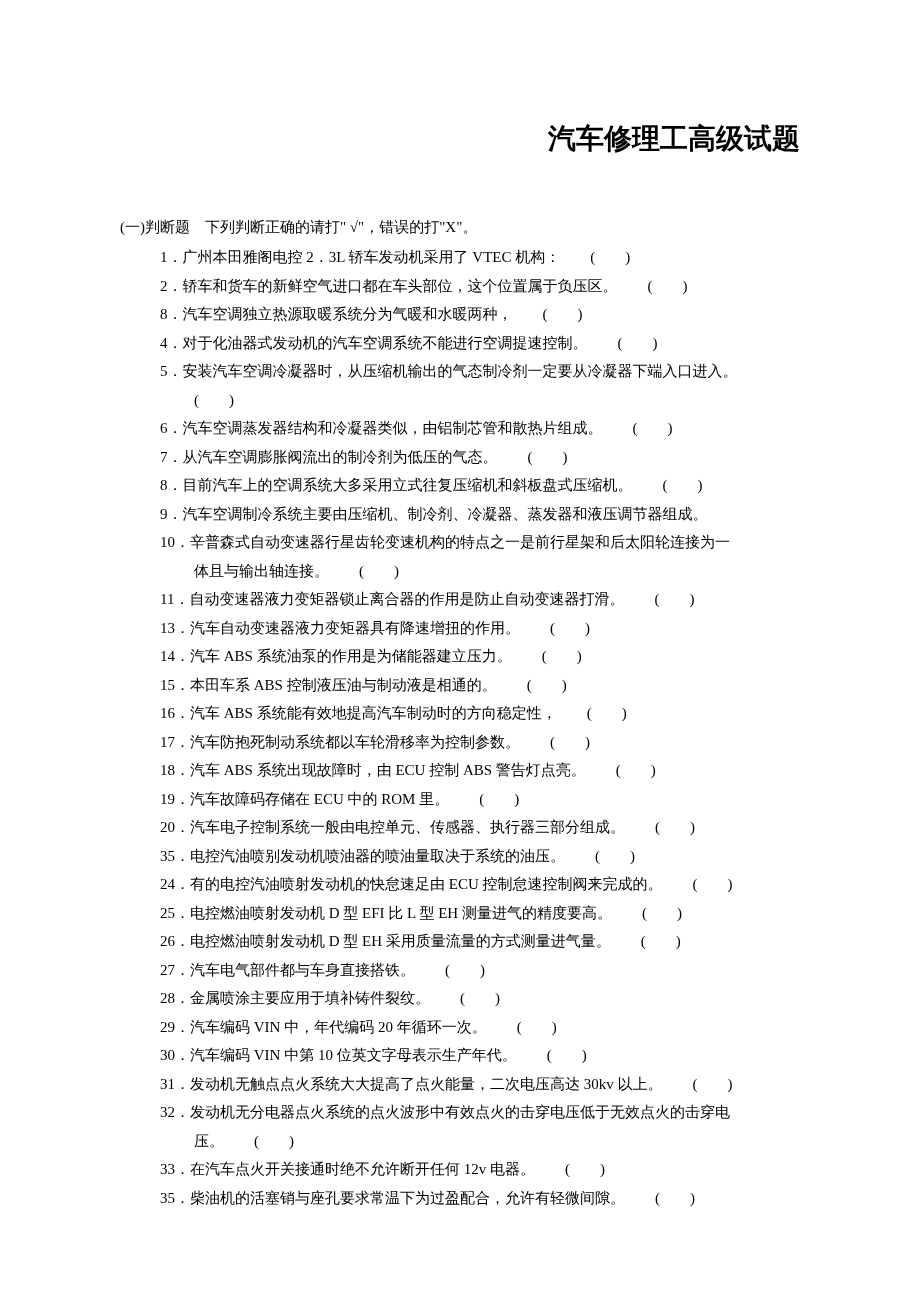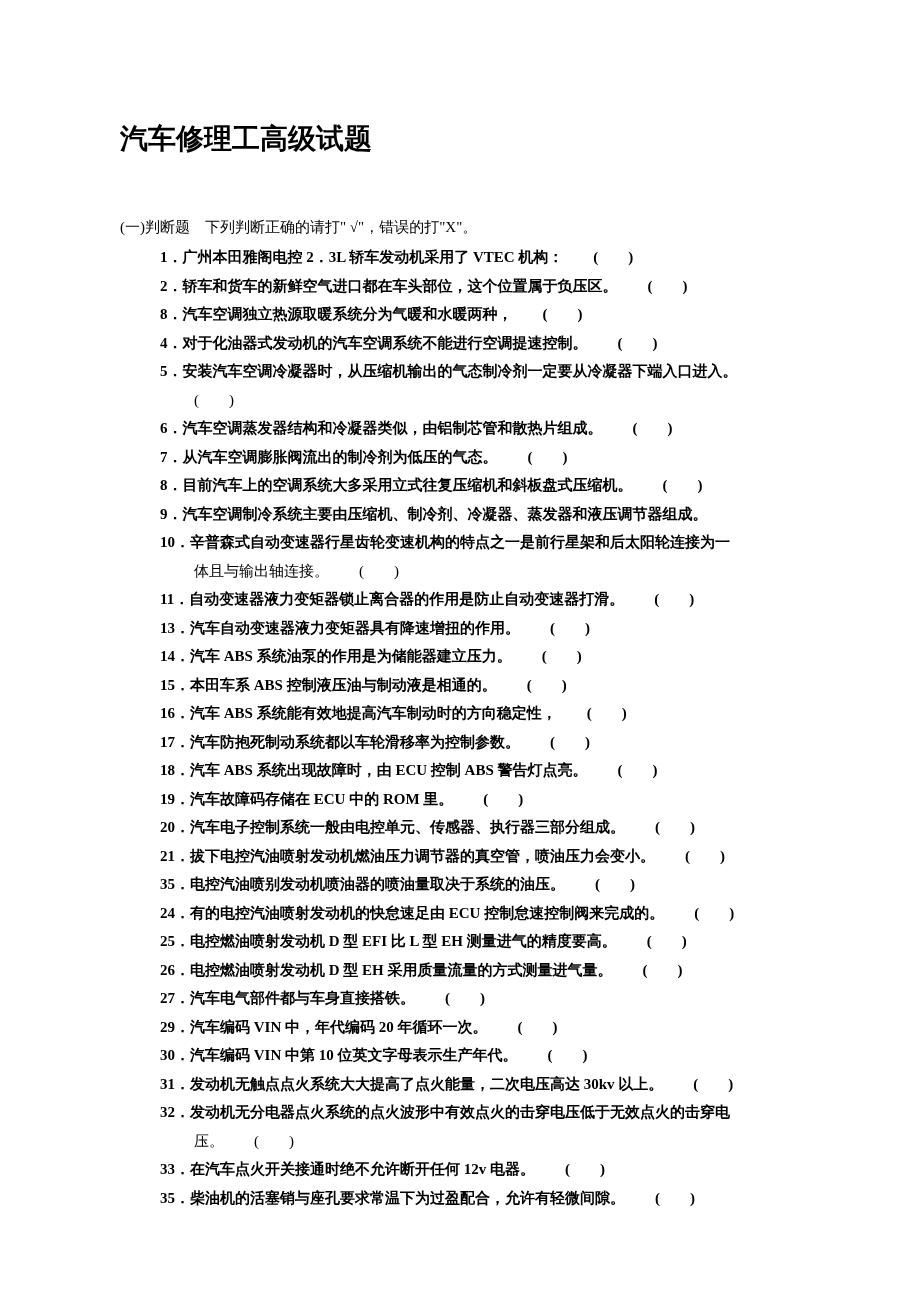--- a/index.html
+++ b/index.html
@@ -8,40 +8,39 @@
     background: #fff;
     font-family: "SimSun", "宋体", serif;
     color: #000;
     width: 920px;
   }
   .page {
     padding: 100px 120px 80px 120px;
     box-sizing: border-box;
   }
   .title {
-    text-align: left;
+    text-align: right;
     font-size: 28px;
     font-weight: bold;
     margin: 20px 0 60px 0;
     font-family: "SimSun", "宋体", serif;
   }
   .section-intro {
     font-size: 15px;
     margin-bottom: 6px;
   }
   .q-list {
     padding-left: 40px;
     font-size: 15px;
     line-height: 1.9;
   }
   .q-item {
     text-indent: -28px;
     padding-left: 28px;
     margin: 0;
-    font-weight: bold;
   }
   .q-continue {
     padding-left: 34px;
     margin: 0;
   }
 </style>
 </head>
 <body>
 
 <div class="page">
@@ -62,26 +61,26 @@
       <p class="q-continue">体且与输出轴连接。　　(　　)</p>
       <p class="q-item">11．自动变速器液力变矩器锁止离合器的作用是防止自动变速器打滑。　　(　　)</p>
       <p class="q-item">13．汽车自动变速器液力变矩器具有降速增扭的作用。　　(　　)</p>
       <p class="q-item">14．汽车 ABS 系统油泵的作用是为储能器建立压力。　　(　　)</p>
       <p class="q-item">15．本田车系 ABS 控制液压油与制动液是相通的。　　(　　)</p>
       <p class="q-item">16．汽车 ABS 系统能有效地提高汽车制动时的方向稳定性，　　(　　)</p>
       <p class="q-item">17．汽车防抱死制动系统都以车轮滑移率为控制参数。　　(　　)</p>
       <p class="q-item">18．汽车 ABS 系统出现故障时，由 ECU 控制 ABS 警告灯点亮。　　(　　)</p>
       <p class="q-item">19．汽车故障码存储在 ECU 中的 ROM 里。　　(　　)</p>
       <p class="q-item">20．汽车电子控制系统一般由电控单元、传感器、执行器三部分组成。　　(　　)</p>
-      <p class="q-item">21．拔下电控汽油喷射发动机燃油压力调节器的真空管，喷油压力会变小。　　(　　)</p>
       <p class="q-item">35．电控汽油喷别发动机喷油器的喷油量取决于系统的油压。　　(　　)</p>
       <p class="q-item">24．有的电控汽油喷射发动机的快怠速足由 ECU 控制怠速控制阀来完成的。　　(　　)</p>
       <p class="q-item">25．电控燃油喷射发动机 D 型 EFI 比 L 型 EH 测量进气的精度要高。　　(　　)</p>
       <p class="q-item">26．电控燃油喷射发动机 D 型 EH 采用质量流量的方式测量进气量。　　(　　)</p>
       <p class="q-item">27．汽车电气部件都与车身直接搭铁。　　(　　)</p>
+      <p class="q-item">28．金属喷涂主要应用于填补铸件裂纹。　　(　　)</p>
       <p class="q-item">29．汽车编码 VIN 中，年代编码 20 年循环一次。　　(　　)</p>
       <p class="q-item">30．汽车编码 VIN 中第 10 位英文字母表示生产年代。　　(　　)</p>
       <p class="q-item">31．发动机无触点点火系统大大提高了点火能量，二次电压高达 30kv 以上。　　(　　)</p>
       <p class="q-item">32．发动机无分电器点火系统的点火波形中有效点火的击穿电压低于无效点火的击穿电</p>
       <p class="q-continue">压。　　(　　)</p>
       <p class="q-item">33．在汽车点火开关接通时绝不允许断开任何 12v 电器。　　(　　)</p>
       <p class="q-item">35．柴油机的活塞销与座孔要求常温下为过盈配合，允许有轻微间隙。　　(　　)</p>
     </div>
 </div>
 

